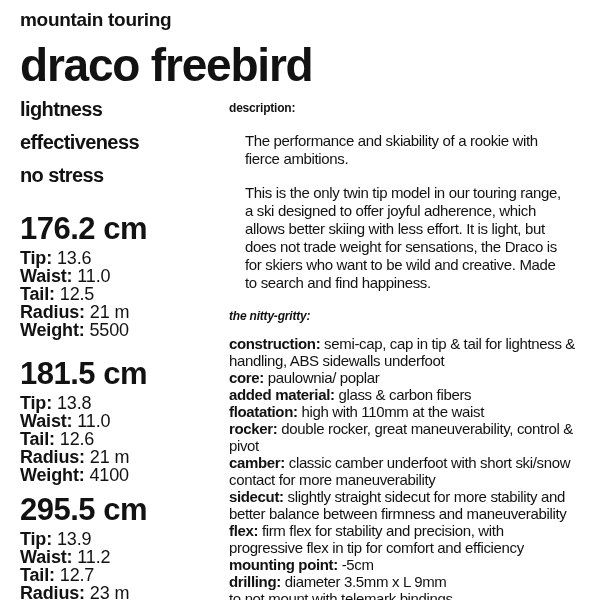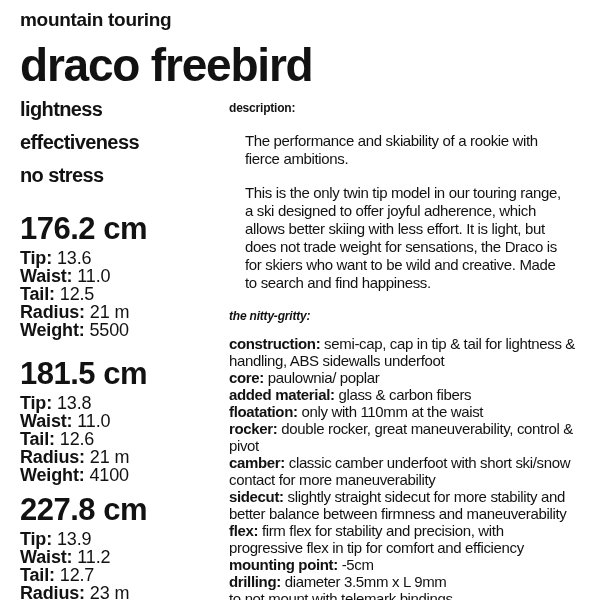--- a/index.html
+++ b/index.html
@@ -69,21 +69,21 @@
     <div class="specs">
       <div class="spec"><b>Tip:</b> <span>13.8</span></div>
       <div class="spec"><b>Waist:</b> <span>11.0</span></div>
       <div class="spec"><b>Tail:</b> <span>12.6</span></div>
       <div class="spec"><b>Radius:</b> <span>21 m</span></div>
       <div class="spec"><b>Weight:</b> <span>4100</span></div>
     </div>
   </section>
 
   <section class="size-block b3">
-    <h2 class="size-length">227.8 cm</h2>
+    <h2 class="size-length">295.5 cm</h2>
     <div class="specs">
       <div class="spec"><b>Tip:</b> <span>13.9</span></div>
       <div class="spec"><b>Waist:</b> <span>11.2</span></div>
       <div class="spec"><b>Tail:</b> <span>12.7</span></div>
       <div class="spec"><b>Radius:</b> <span>23 m</span></div>
     </div>
   </section>
 </aside>
 
 <main class="right-col">
@@ -91,21 +91,21 @@
   <div class="desc">
     <p>The performance and skiability of a rookie with fierce ambitions.</p>
     <p>This is the only twin tip model in our touring range, a ski designed to offer joyful adherence, which allows better skiing with less effort. It is light, but does not trade weight for sensations, the Draco is for skiers who want to be wild and creative. Made to search and find happiness.</p>
   </div>
 
   <h3 class="rc-head ng-head">the nitty-gritty:</h3>
   <div class="ng-items">
     <p><b>construction:</b> <span>semi-cap, cap in tip &amp; tail for lightness &amp; handling, ABS sidewalls underfoot</span></p>
     <p><b>core:</b> <span>paulownia/ poplar</span></p>
     <p><b>added material:</b> <span>glass &amp; carbon fibers</span></p>
-    <p><b>floatation:</b> <span>only with 110mm at the waist</span></p>
+    <p><b>floatation:</b> <span>high with 110mm at the waist</span></p>
     <p><b>rocker:</b> <span>double rocker, great maneuverability, control &amp; pivot</span></p>
     <p><b>camber:</b> <span>classic camber underfoot with short ski/snow contact for more maneuverability</span></p>
     <p><b>sidecut:</b> <span>slightly straight sidecut for more stability and better balance between firmness and maneuverability</span></p>
     <p><b>flex:</b> <span>firm flex for stability and precision, with progressive flex in tip for comfort and efficiency</span></p>
     <p><b>mounting point:</b> <span>-5cm</span></p>
     <p><b>drilling:</b> <span>diameter 3.5mm x L 9mm</span></p>
     <p>to not mount with telemark bindings</p>
   </div>
 </main>
 

